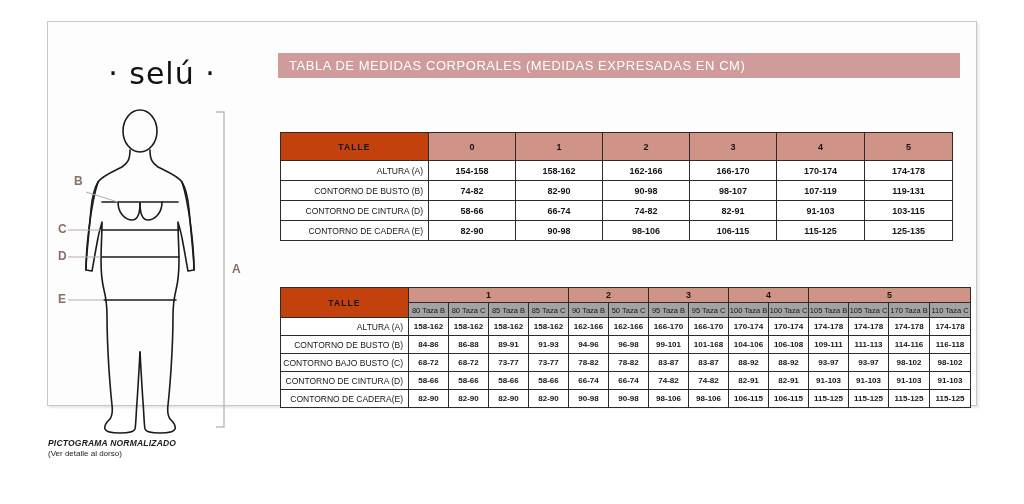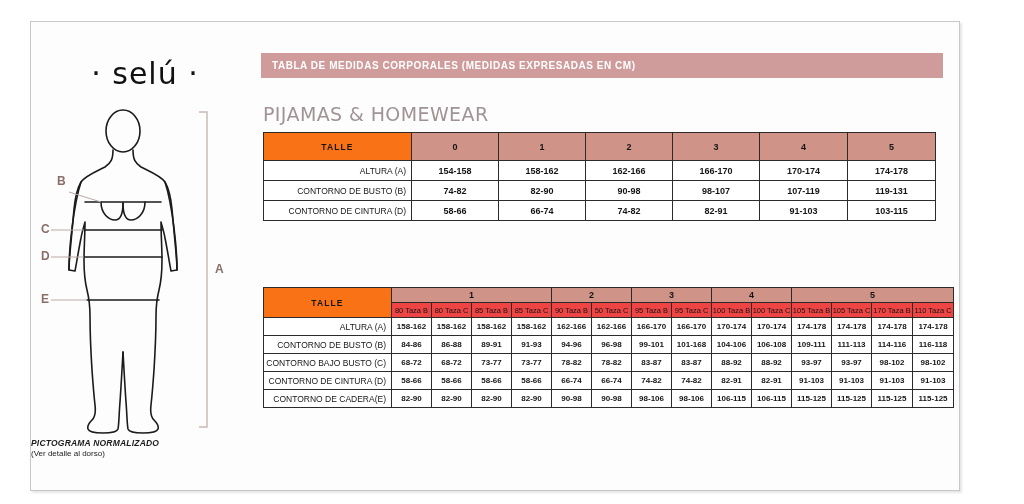--- a/index.html
+++ b/index.html
@@ -17,24 +17,24 @@
   #canvas {
     position: relative;
     width: 1024px;
     height: 504px;
     background: #ffffff;
   }
 
   
   #frame {
     position: absolute;
-    left: 30px;
+    left: 47px;
     top: 21px;
     width: 930px;
-    height: 470px;
+    height: 385px;
     border: 1px solid #c9c6c6;
     background: #fdfdfd;
     box-shadow: 2px 2px 2px rgba(0,0,0,0.10);
     box-sizing: border-box;
   }
 
   
   #left-panel {
     position: absolute;
     left: 0px;
@@ -104,22 +104,22 @@
   }
 
   #banner {
     position: absolute;
     left: 2px;
     top: 31px;
     width: 682px;
     height: 25px;
     background: #cf9b9b;
     color: #ffffff;
-    font-size: 10px;
-    font-weight: bold;
+    font-size: 13px;
+    font-weight: normal;
     letter-spacing: 0.55px;
     display: flex;
     align-items: center;
     padding-left: 11px;
     box-sizing: border-box;
   }
 
   .section-title {
     position: absolute;
     font-size: 19px;
@@ -145,21 +145,21 @@
     font-family: "Liberation Sans", sans-serif;
     color: #151515;
   }
 
   .hdr {
     background: #cf9388;
     color: #ffe9e2;
     font-weight: bold;
   }
   .hdr-talle {
-    background: #f97316;
+    background: #c2410c;
     color: #ffe9e2;
     font-weight: bold;
     letter-spacing: 1.1px;
   }
 
   .rowlabel {
     text-align: right !important;
     padding-right: 5px !important;
     font-weight: normal;
     background: #ffffff;
@@ -174,21 +174,21 @@
   #table1 { left: 4px; top: 110px; width: 672px; }
   #table1 .hdr-talle { font-size: 8.5px; height: 27px; }
   #table1 .hdr { font-size: 9px; height: 27px; }
   #table1 .rowlabel { font-size: 8.5px; height: 19px; }
   #table1 .val { font-size: 9px; height: 19px; }
 
   
   #table2 { left: 4px; top: 265px; width: 690px; }
   #table2 .hdr-talle { font-size: 8.5px; }
   #table2 .grp { font-size: 9px; height: 14px; }
-  #table2 .sub { font-size: 7.5px; height: 14px; background: #ef4444; color: #151515; font-weight: normal; }
+  #table2 .sub { font-size: 7.5px; height: 14px; background: #a3a3a3; color: #151515; font-weight: normal; }
   #table2 .rowlabel { font-size: 8.5px; height: 17px; }
   #table2 .val { font-size: 8px; height: 17px; }
 
   #footnote {
     position: absolute;
     left: 4px;
     top: 417px;
     width: 690px;
     font-size: 7.4px;
     font-style: italic;
@@ -291,21 +291,20 @@
       <div id="picto-caption">
         <span class="c1">PICTOGRAMA NORMALIZADO</span>
         <span class="c2">(Ver detalle al dorso)</span>
       </div>
     </div>
 
     <div id="right-panel">
 
       <div id="banner">TABLA DE MEDIDAS CORPORALES (MEDIDAS EXPRESADAS EN CM)</div>
 
-      <div class="section-title" id="title-1">PIJAMAS &amp; HOMEWEAR</div>
 
       <table class="meas" id="table1">
         <colgroup>
           <col style="width:148px">
           <col style="width:87px">
             <col style="width:87px">
             <col style="width:87px">
           <col style="width:87px">
             <col style="width:88px">
             <col style="width:88px">
@@ -341,20 +340,29 @@
             <td class="val">119-131</td>
           </tr>
           <tr>
             <td class="rowlabel">CONTORNO DE CINTURA (D)</td>
             <td class="val">58-66</td>
             <td class="val">66-74</td>
             <td class="val">74-82</td>
             <td class="val">82-91</td>
             <td class="val">91-103</td>
             <td class="val">103-115</td>
+          </tr>
+          <tr>
+            <td class="rowlabel">CONTORNO DE CADERA (E)</td>
+            <td class="val">82-90</td>
+            <td class="val">90-98</td>
+            <td class="val">98-106</td>
+            <td class="val">106-115</td>
+            <td class="val">115-125</td>
+            <td class="val">125-135</td>
           </tr>
         </tbody>
       </table>
 
       <div class="section-title" id="title-2">ROPA INTERIOR ( SOUTIENS, BOMBACHAS Y BODIES)</div>
 
       <table class="meas" id="table2">
         <colgroup>
           <col style="width:128px">
           <col style="width:40px">

